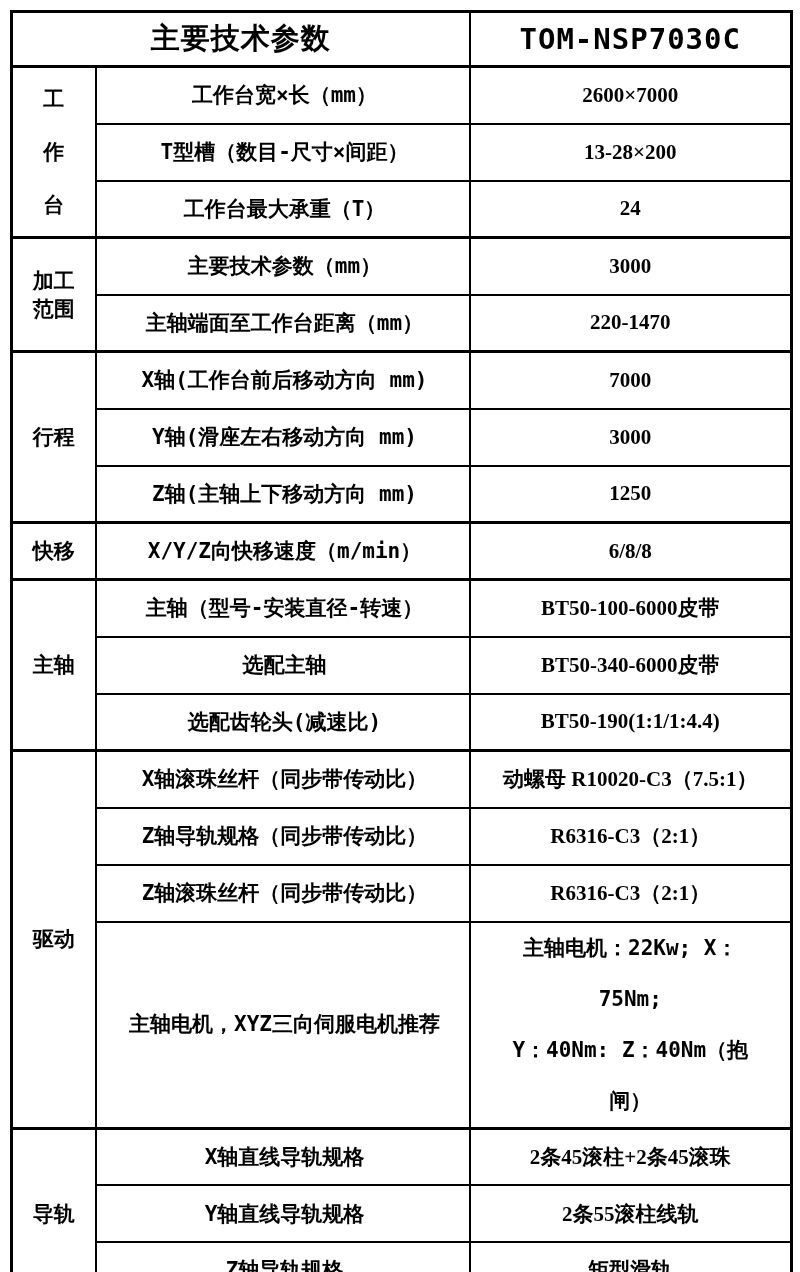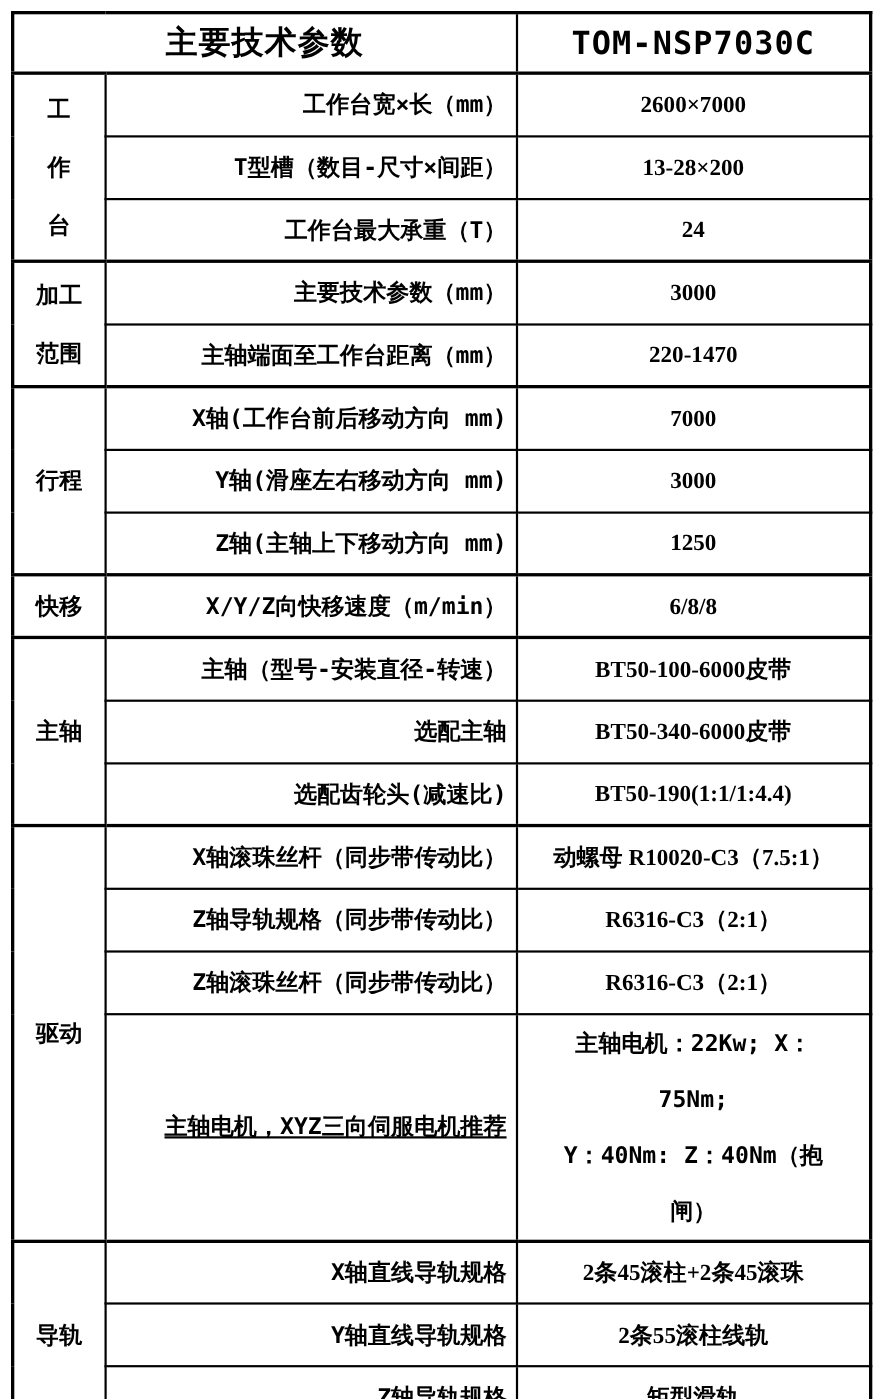--- a/index.html
+++ b/index.html
@@ -42,39 +42,39 @@
     padding: 0;
   }
   td.group .vwrap {
     display: flex;
     flex-direction: column;
     justify-content: space-around;
     align-items: center;
     margin: 0 auto;
   }
   td.group .vwrap.g3 { height: 160px; }
-  td.group .vwrap.g2 { height: 106px; }
+  td.group .vwrap.g2 { height: 106px; justify-content: center; }
   td.param {
-    text-align: right;
+    text-align: center;
     padding-left: 12px;
     padding-right: 8px;
   }
   td.value {
     text-align: center;
     font-family: Liberation Serif, serif;
   }
   td.value-double {
     text-align: center;
     padding: 0 22px;
   }
   td.value-double .vline {
     display: block;
     line-height: 51px;
   }
-  tr.h-double td.param { line-height: 51px; text-decoration: underline; }
+  tr.h-double td.param { line-height: 51px; }
 </style>
 </head>
 <body>
 
 <div class="page">
   <table class="spec">
     <colgroup>
       <col class="c-group">
       <col class="c-param">
       <col class="c-value">

